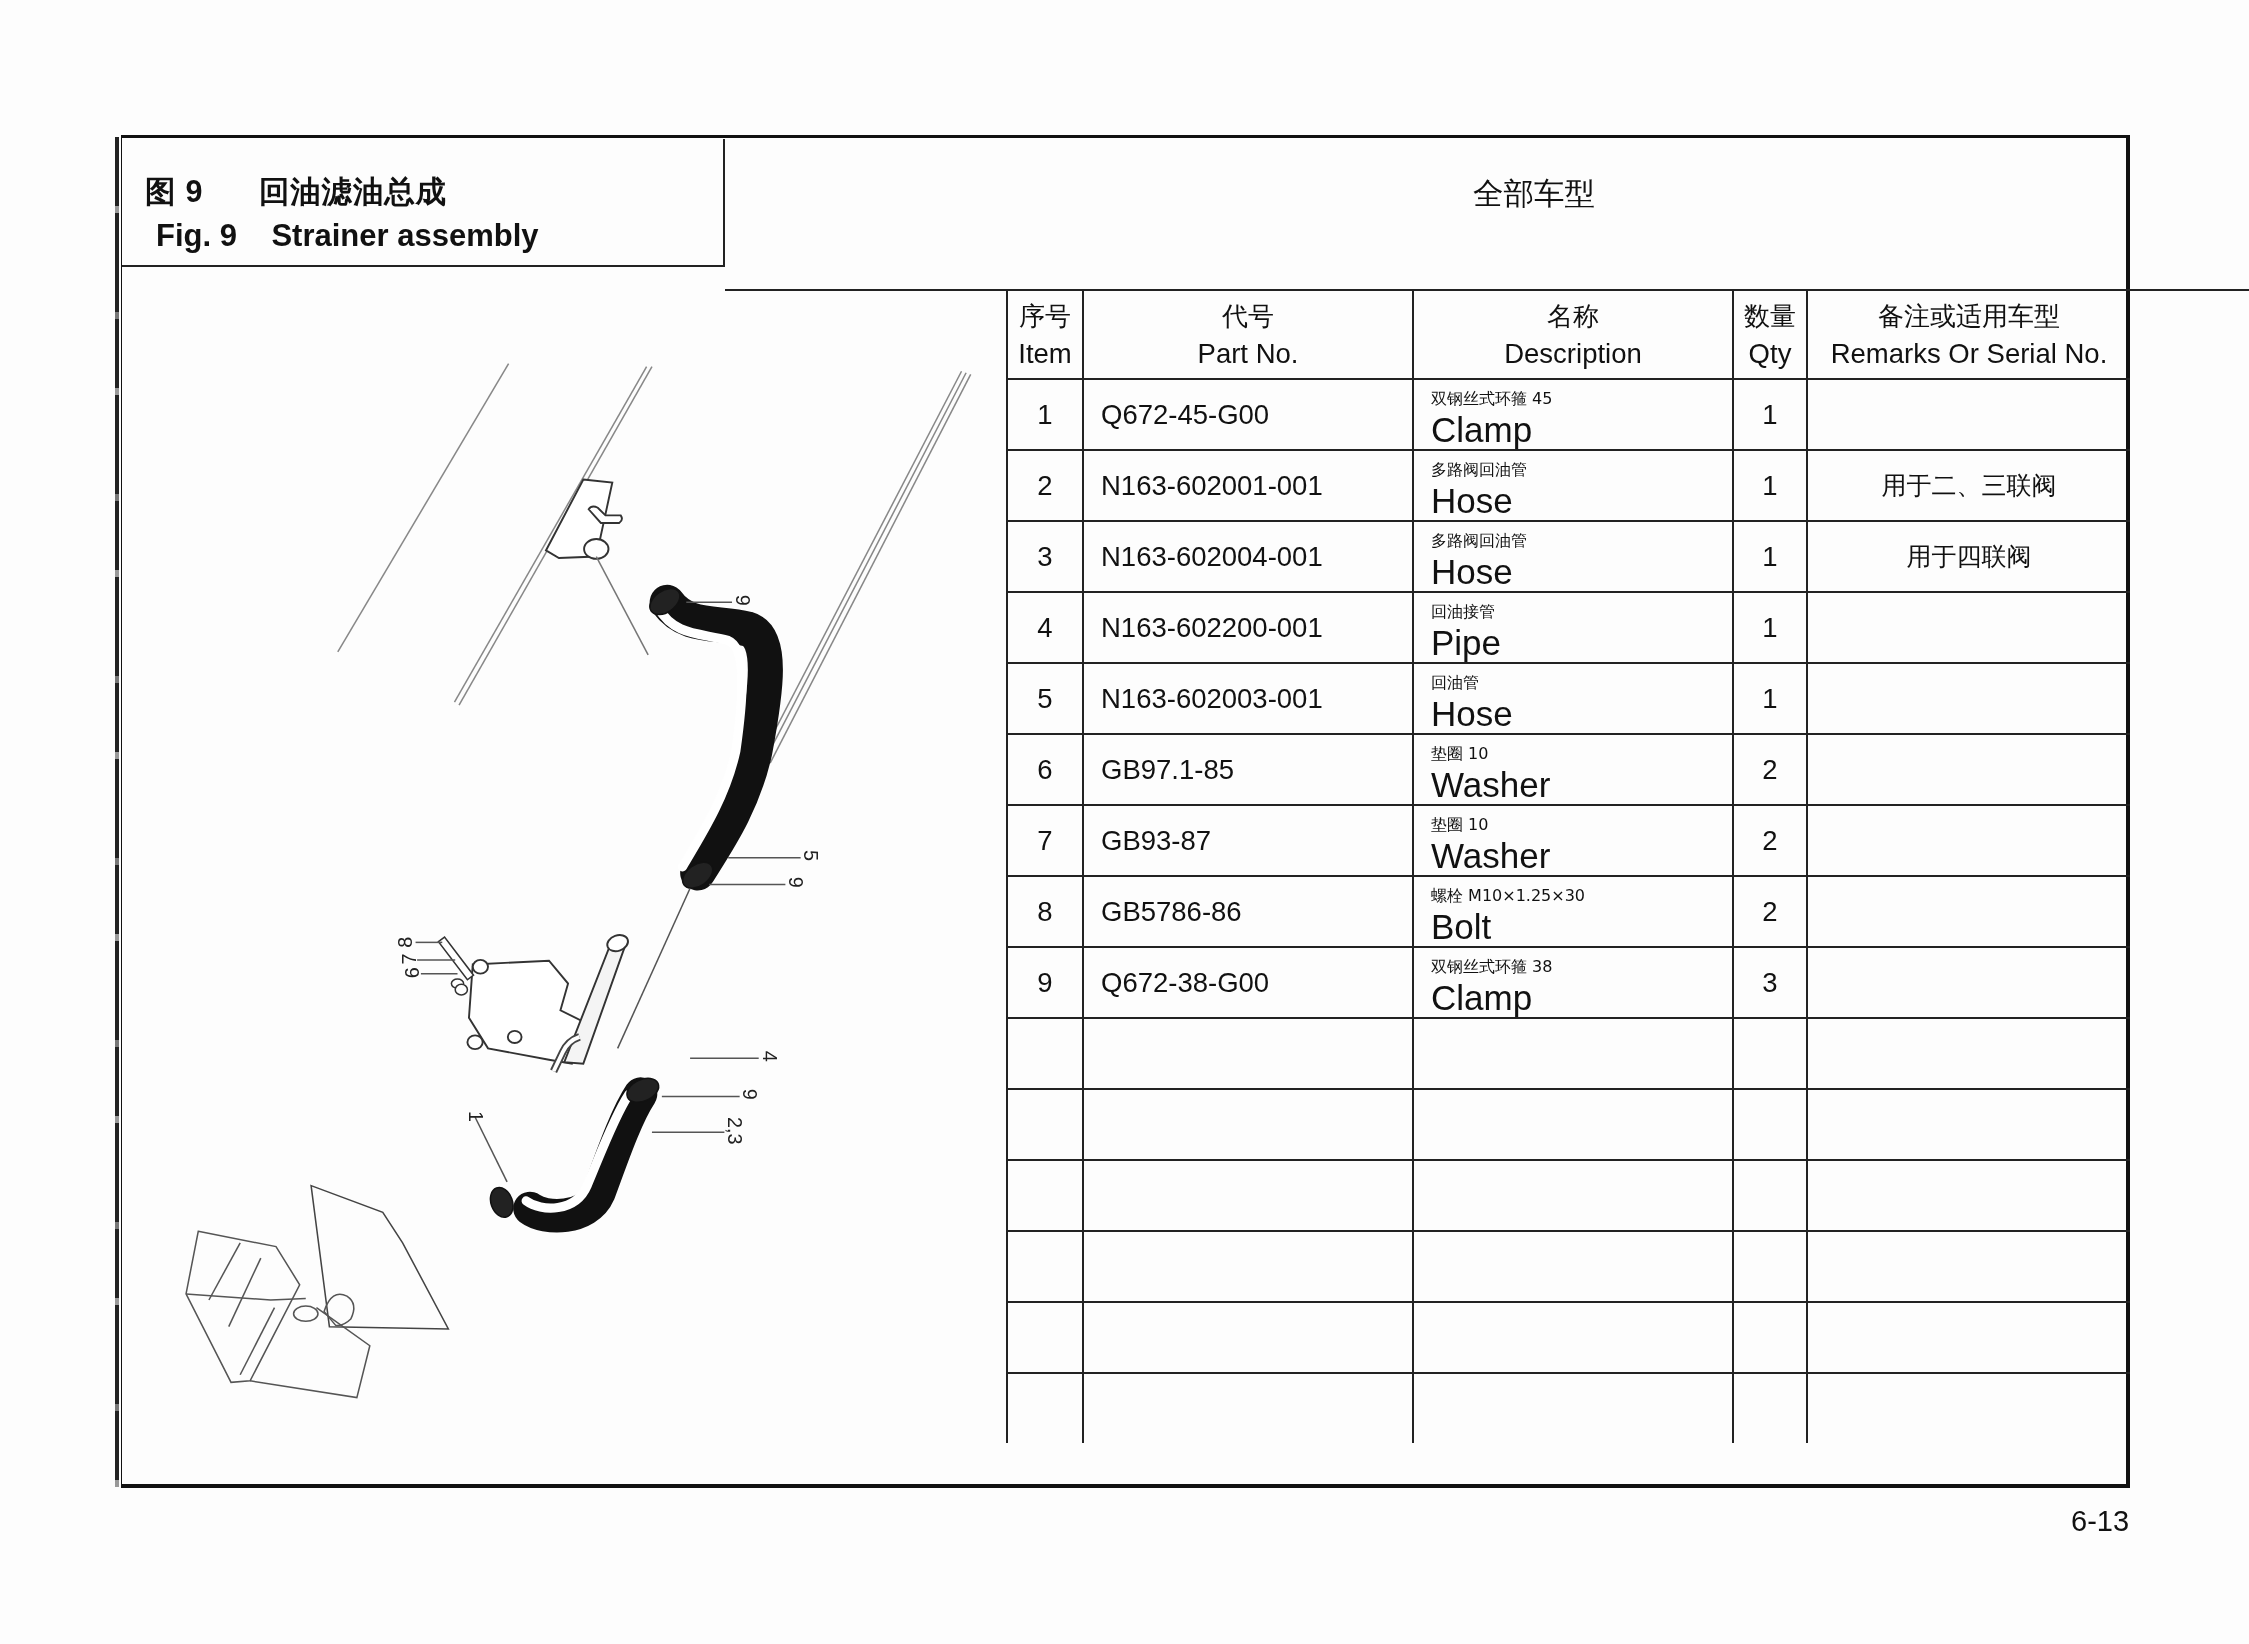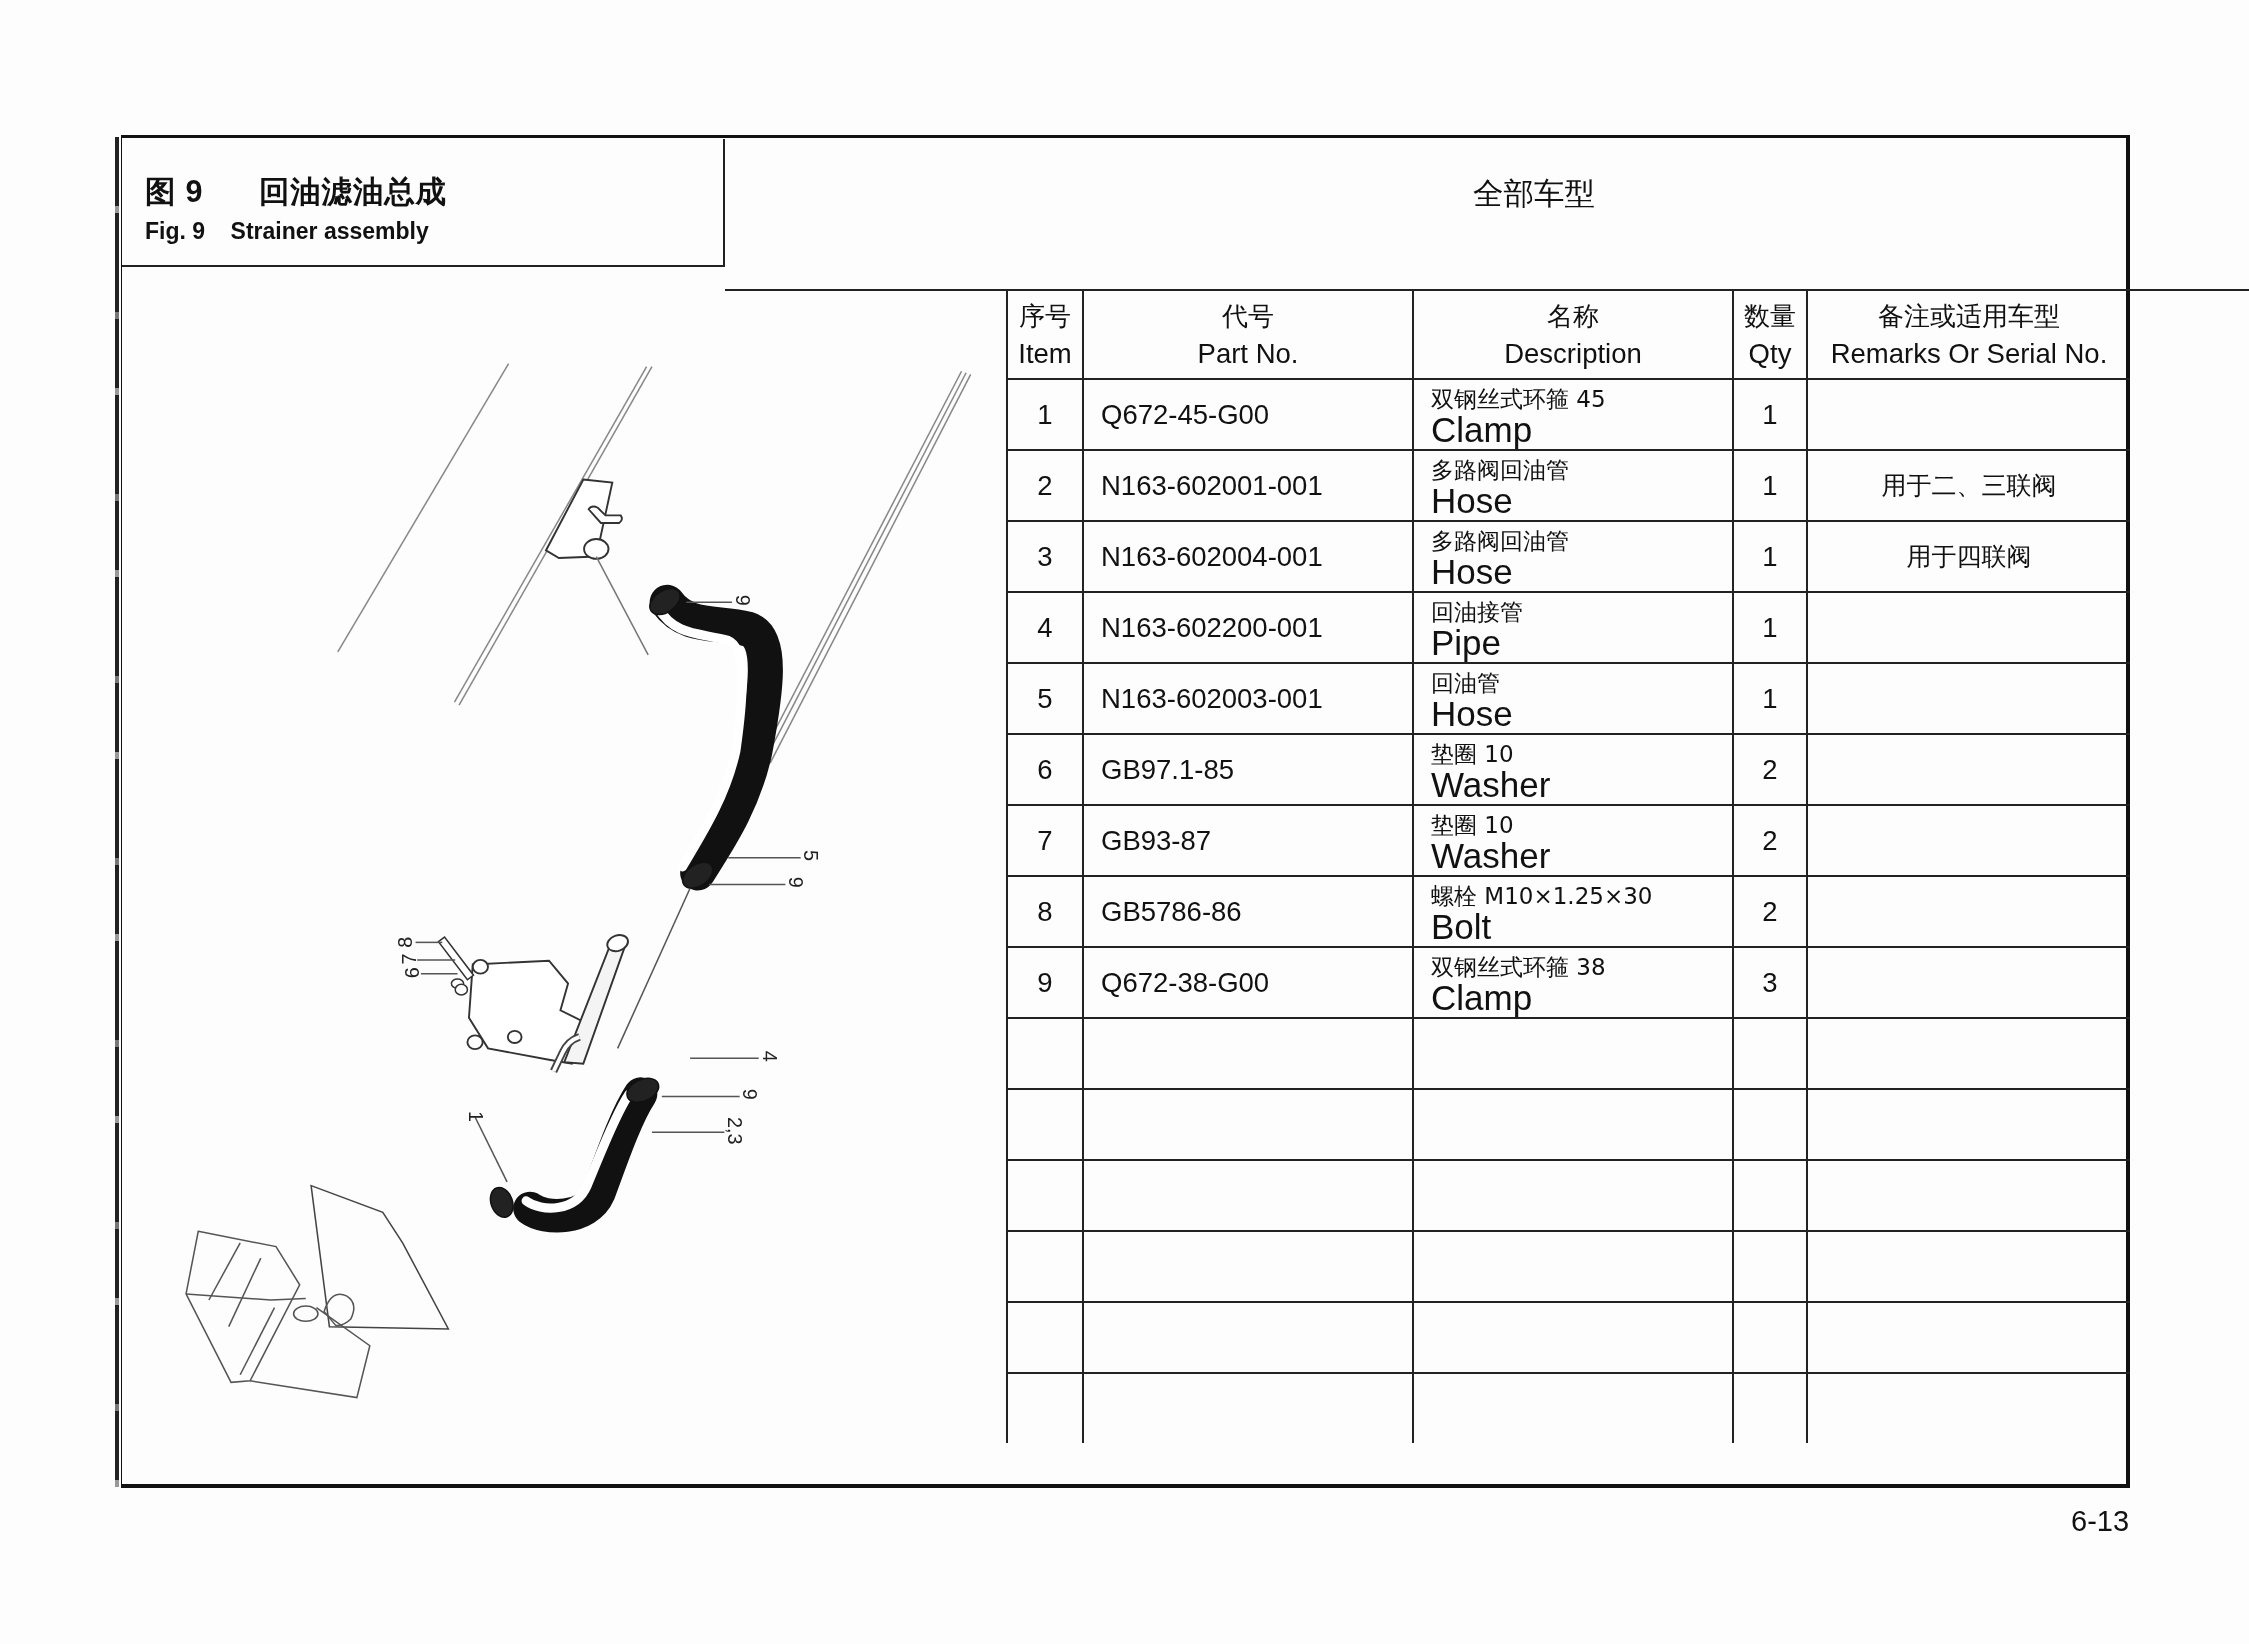--- a/index.html
+++ b/index.html
@@ -6,40 +6,40 @@
   body { width:2250px; height:1644px; position:relative; overflow:hidden;
          font-family:"Liberation Sans", "DejaVu Sans", sans-serif; color:#111; }
   .frame { position:absolute; left:121px; top:135px; width:2009px; height:1353px;
            border-top:3.8px solid #111; border-right:4.6px solid #111; border-bottom:4.6px solid #111;
            border-left:1.5px solid #111; box-sizing:border-box; }
   .frame-left-outer { position:absolute; left:115px; top:137px; width:3.8px; height:1350px;
            background:repeating-linear-gradient(#222 0 69px, #999 69px 76px, #222 76px 175px, #777 175px 182px); }
   .title-cell { position:absolute; left:122px; top:139px; width:603px; height:128px;
            border-right:2.3px solid #222; border-bottom:2.3px solid #222; box-sizing:border-box; }
   .title-cn { position:absolute; left:23px; top:33px; font-size:30.5px; font-weight:bold; letter-spacing:0.8px; white-space:pre; }
-  .title-en { position:absolute; left:23px; top:79px; font-size:23px; font-weight:bold; white-space:pre; }
+  .title-en { position:absolute; left:34px; top:79px; font-size:31px; font-weight:bold; white-space:pre; }
   .model-cell { position:absolute; left:725px; top:139px; width:1618px; height:152px;
            border-bottom:2.3px solid #222; box-sizing:border-box; text-align:center; }
   .model-cn { position:absolute; left:0; right:0; top:35px; font-size:30.5px; font-family:"DejaVu Sans", sans-serif; font-weight:300; }
   .model-en { position:absolute; left:0; right:0; top:73px; font-size:31px; }
   .drawing { position:absolute; left:122px; top:293px; width:883px; height:1192px; }
   .table { position:absolute; left:1006px; top:291px; width:1123px; border-collapse:collapse; table-layout:fixed; }
   .table td, .table th { border:2.3px solid #222; padding:0; font-weight:normal; vertical-align:middle; overflow:hidden; }
   .table th { height:87px; text-align:center; font-size:27.5px; line-height:37px; }
   .table td { height:69px; font-size:27.5px; }
   .table tr:first-child th { border-top:none;margin-top:29px; }
   .table tr th:last-child, .table tr td:last-child { border-right:none; }
   .table tr:last-child td { border-bottom:none; }
   .cn-label { font-family:"DejaVu Sans", sans-serif; font-size:26px; }
   .c-item { text-align:center; }
   .c-part { padding-left:17px !important; }
   .c-desc { padding-left:17px !important; line-height:30.5px; }
   .c-qty { text-align:center; }
   .c-rem { text-align:center; }
-  .desc-cn { display:block; font-family:"DejaVu Sans", sans-serif; font-size:23px; }
+  .desc-cn { display:block; font-family:"DejaVu Sans", sans-serif; font-size:16px; }
   .desc-en { display:block; font-size:35px; }
   .rem-cn { font-family:"DejaVu Sans", sans-serif; font-size:25px;text-align:center; }
   .page-num { position:absolute; left:2071px; top:1505px; font-size:29px; }
   .callout { font-family:"Liberation Sans", sans-serif; font-size:26px; fill:#222; }
 </style>
 </head>
 <body>
 
 <div class="frame-left-outer"></div>
 <div class="frame"></div>

